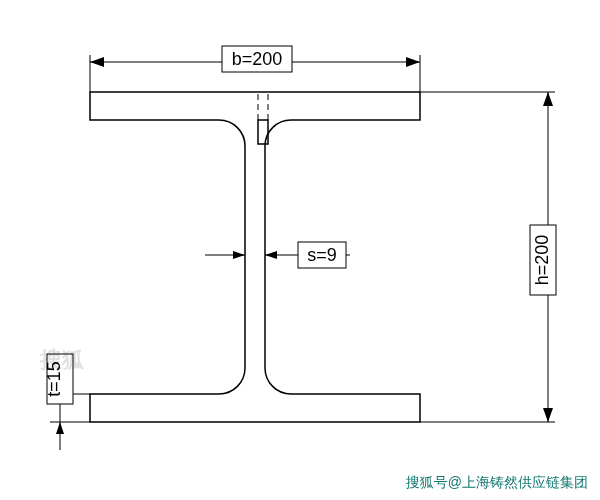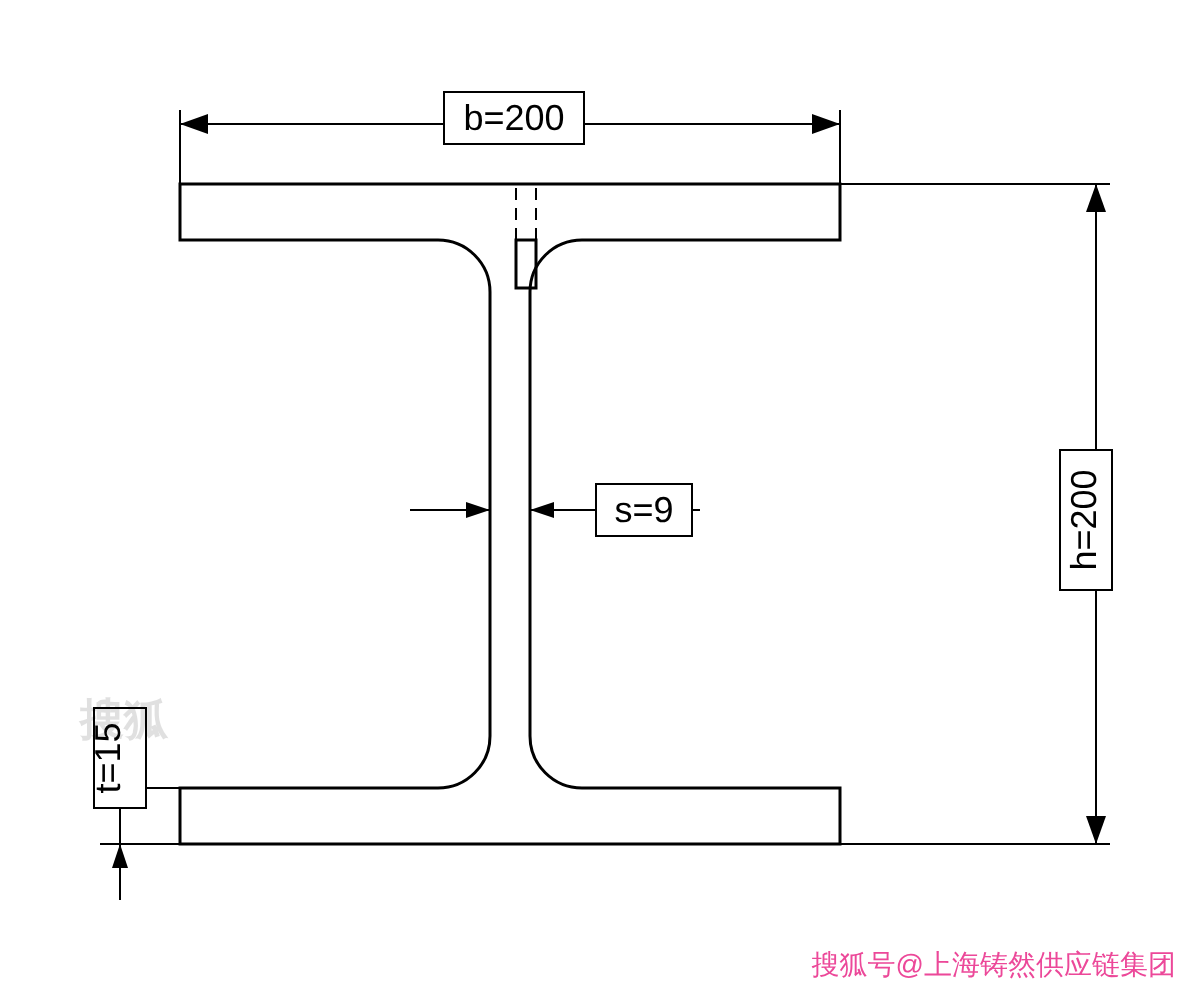--- a/index.html
+++ b/index.html
@@ -54,21 +54,21 @@
     font-size: 22px;
     color: rgba(0,0,0,0.12);
     pointer-events: none;
     font-weight: bold;
   }
   .footer-text {
     position: absolute;
     bottom: 8px;
     right: 12px;
     font-size: 14px;
-    color: #ec4899;
+    color: #0f766e;
   }
 </style>
 </head>
 <body>
 
 <svg width="600" height="500" viewBox="0 0 600 500">
 
   <path class="profile" d="M 90 92
        L 420 92
        L 420 120

